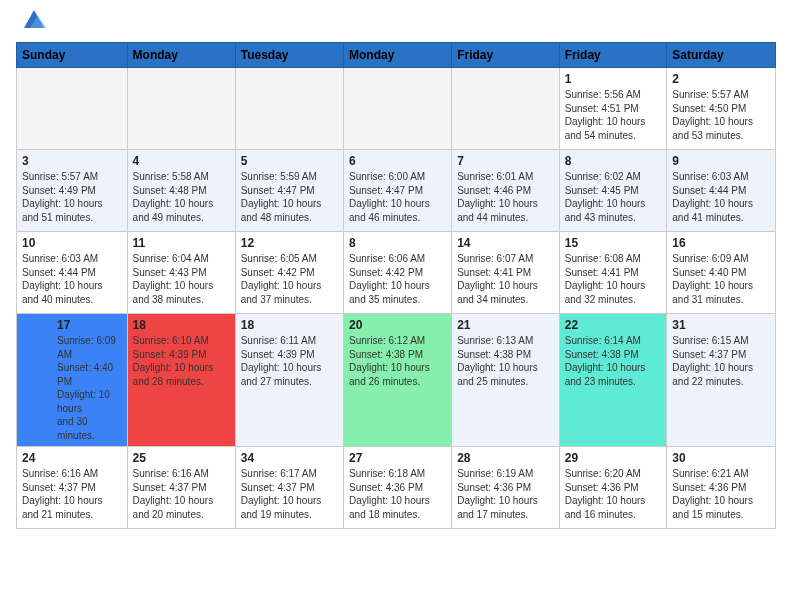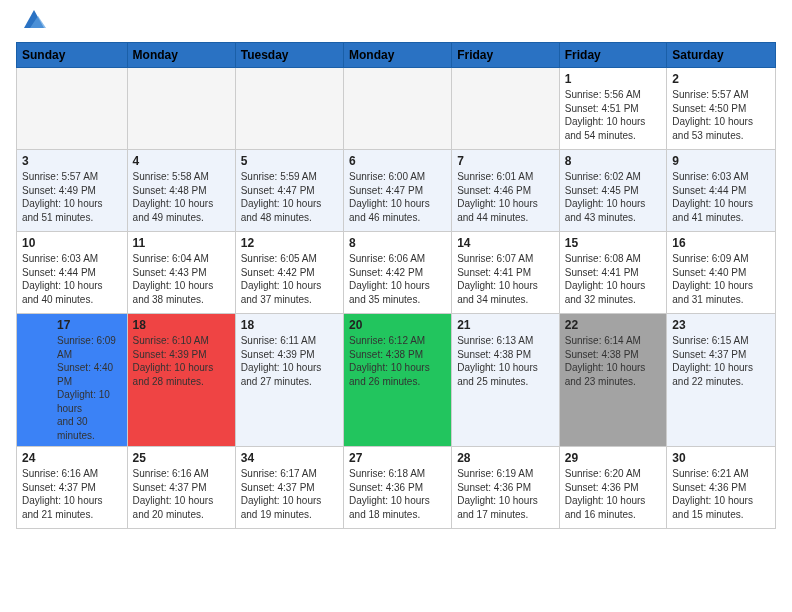--- a/index.html
+++ b/index.html
@@ -217,34 +217,34 @@
             <div class="day-info">Sunrise: 6:09 AM<br>Sunset: 4:40 PM<br>Daylight: 10 hours<br>and 30 minutes.</div>
           </td>
           <td style="background: #ef4444;">
             <span class="day-number">18</span>
             <div class="day-info">Sunrise: 6:10 AM<br>Sunset: 4:39 PM<br>Daylight: 10 hours<br>and 28 minutes.</div>
           </td>
           <td style="background: rgb(238, 243, 251);">
             <span class="day-number">18</span>
             <div class="day-info">Sunrise: 6:11 AM<br>Sunset: 4:39 PM<br>Daylight: 10 hours<br>and 27 minutes.</div>
           </td>
-          <td style="background: #22c55e; margin-top: 48px;">
+          <td style="background: #86efac; margin-top: 48px;">
             <span class="day-number">20</span>
             <div class="day-info">Sunrise: 6:12 AM<br>Sunset: 4:38 PM<br>Daylight: 10 hours<br>and 26 minutes.</div>
           </td>
           <td style="background: rgb(238, 243, 251); margin-left: 36px;">
             <span class="day-number">21</span>
             <div class="day-info">Sunrise: 6:13 AM<br>Sunset: 4:38 PM<br>Daylight: 10 hours<br>and 25 minutes.</div>
           </td>
-          <td style="background: #a3a3a3; margin-top: 20px;">
+          <td style="background: #5eead4; margin-top: 20px;">
             <span class="day-number">22</span>
             <div class="day-info">Sunrise: 6:14 AM<br>Sunset: 4:38 PM<br>Daylight: 10 hours<br>and 23 minutes.</div>
           </td>
           <td style="background: rgb(238, 243, 251);">
-            <span class="day-number">23</span>
+            <span class="day-number">31</span>
             <div class="day-info">Sunrise: 6:15 AM<br>Sunset: 4:37 PM<br>Daylight: 10 hours<br>and 22 minutes.</div>
           </td>
         </tr>
         <tr>
           <td>
             <span class="day-number">24</span>
             <div class="day-info">Sunrise: 6:16 AM<br>Sunset: 4:37 PM<br>Daylight: 10 hours<br>and 21 minutes.</div>
           </td>
           <td>
             <span class="day-number">25</span>

